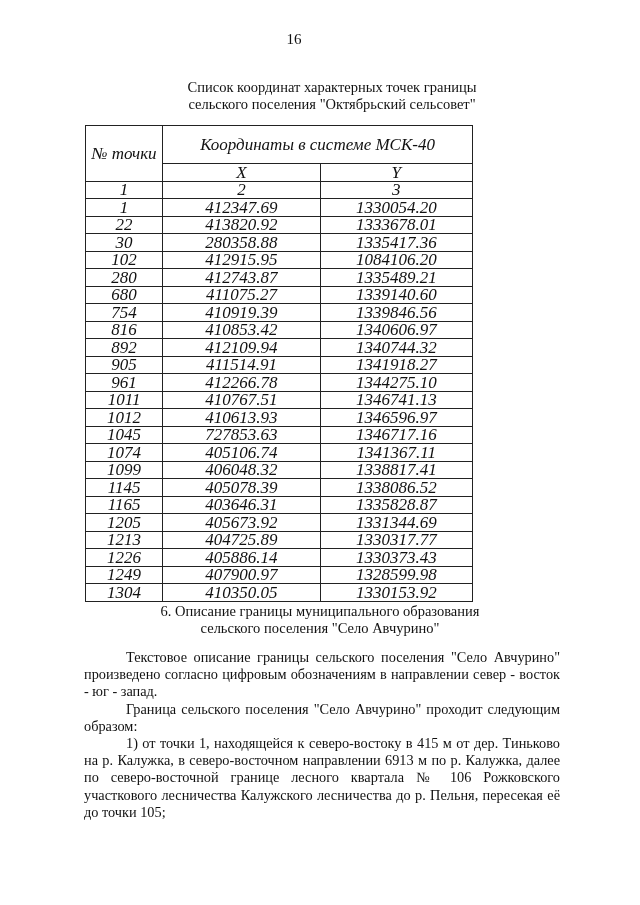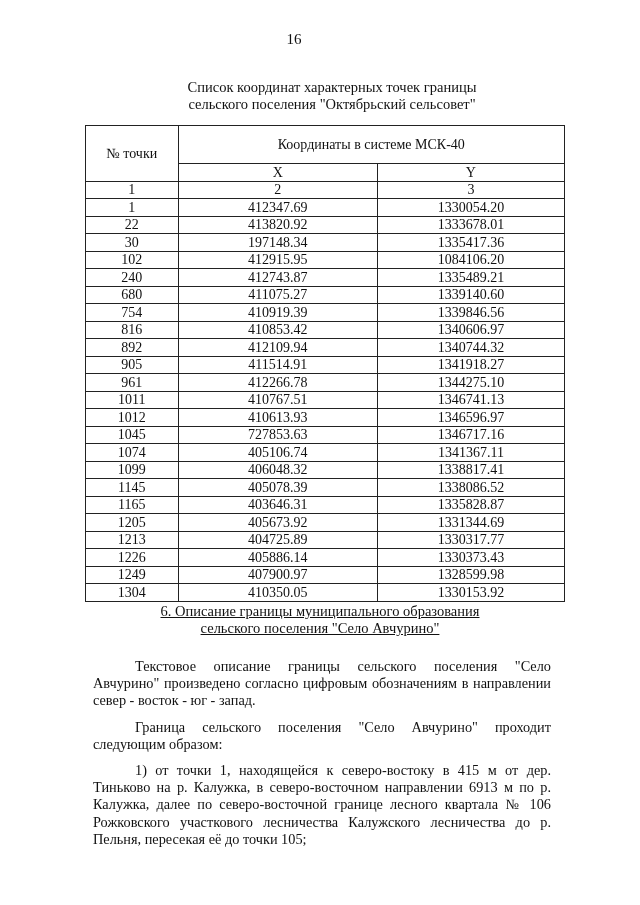--- a/index.html
+++ b/index.html
@@ -10,41 +10,41 @@
   }
   .page-number {
     position: absolute; top: 31px; left: 0; width: 588px;
     text-align: center; font-size: 15px;
   }
   .title {
     position: absolute; top: 79px; left: 0; width: 640px;
     text-align: center; font-size: 14.5px; line-height: 17px; padding-left: 12px;
   }
   table.coords {
-    position: absolute; top: 125px; left: 85px; width: 480px;
-    border-collapse: collapse; font-size: 14px;
+    position: absolute; top: 125px; left: 85px; width: 388px;
+    border-collapse: collapse; font-size: 17px; font-style: italic;
   }
   table.coords td, table.coords th {
     border: 1px solid #222; text-align: center; padding: 0;
     font-weight: normal; height: 16.5px; line-height: 15px;
   }
   table.coords th.num-head { width: 91px; height: 37px; }
   table.coords th.group-head { height: 37px; }
   table.coords col.c1 { width: 92px; }
   table.coords col.c2 { width: 198px; }
   table.coords col.c3 { width: 186px; }
   .section-title {
     position: absolute; top: 603px; left: 0; width: 640px;
-    text-align: center; font-size: 14.5px; line-height: 17px; text-decoration: underline;
+    text-align: center; font-size: 14.5px; line-height: 17px;
   }
   .body-text {
     position: absolute; top: 649px; left: 84px; width: 476px;
     font-size: 14.3px; line-height: 17.2px; text-align: justify;
   }
-  .body-text p { margin: 9px; text-indent: 42px; }
+  .body-text p { margin: 0; text-indent: 42px; }
 </style>
 </head>
 <body>
 
 <div class="page-number">16</div>
 
 <div class="title">
   <div>Список координат характерных точек границы</div>
   <div>сельского поселения "Октябрьский сельсовет"</div>
 </div>
@@ -76,30 +76,30 @@
         <td>412347.69</td>
         <td>1330054.20</td>
       </tr>
       <tr>
         <td>22</td>
         <td>413820.92</td>
         <td>1333678.01</td>
       </tr>
       <tr>
         <td>30</td>
-        <td>197148.34</td>
+        <td>280358.88</td>
         <td>1335417.36</td>
       </tr>
       <tr>
         <td>102</td>
         <td>412915.95</td>
         <td>1084106.20</td>
       </tr>
       <tr>
-        <td>240</td>
+        <td>280</td>
         <td>412743.87</td>
         <td>1335489.21</td>
       </tr>
       <tr>
         <td>680</td>
         <td>411075.27</td>
         <td>1339140.60</td>
       </tr>
       <tr>
         <td>754</td>

